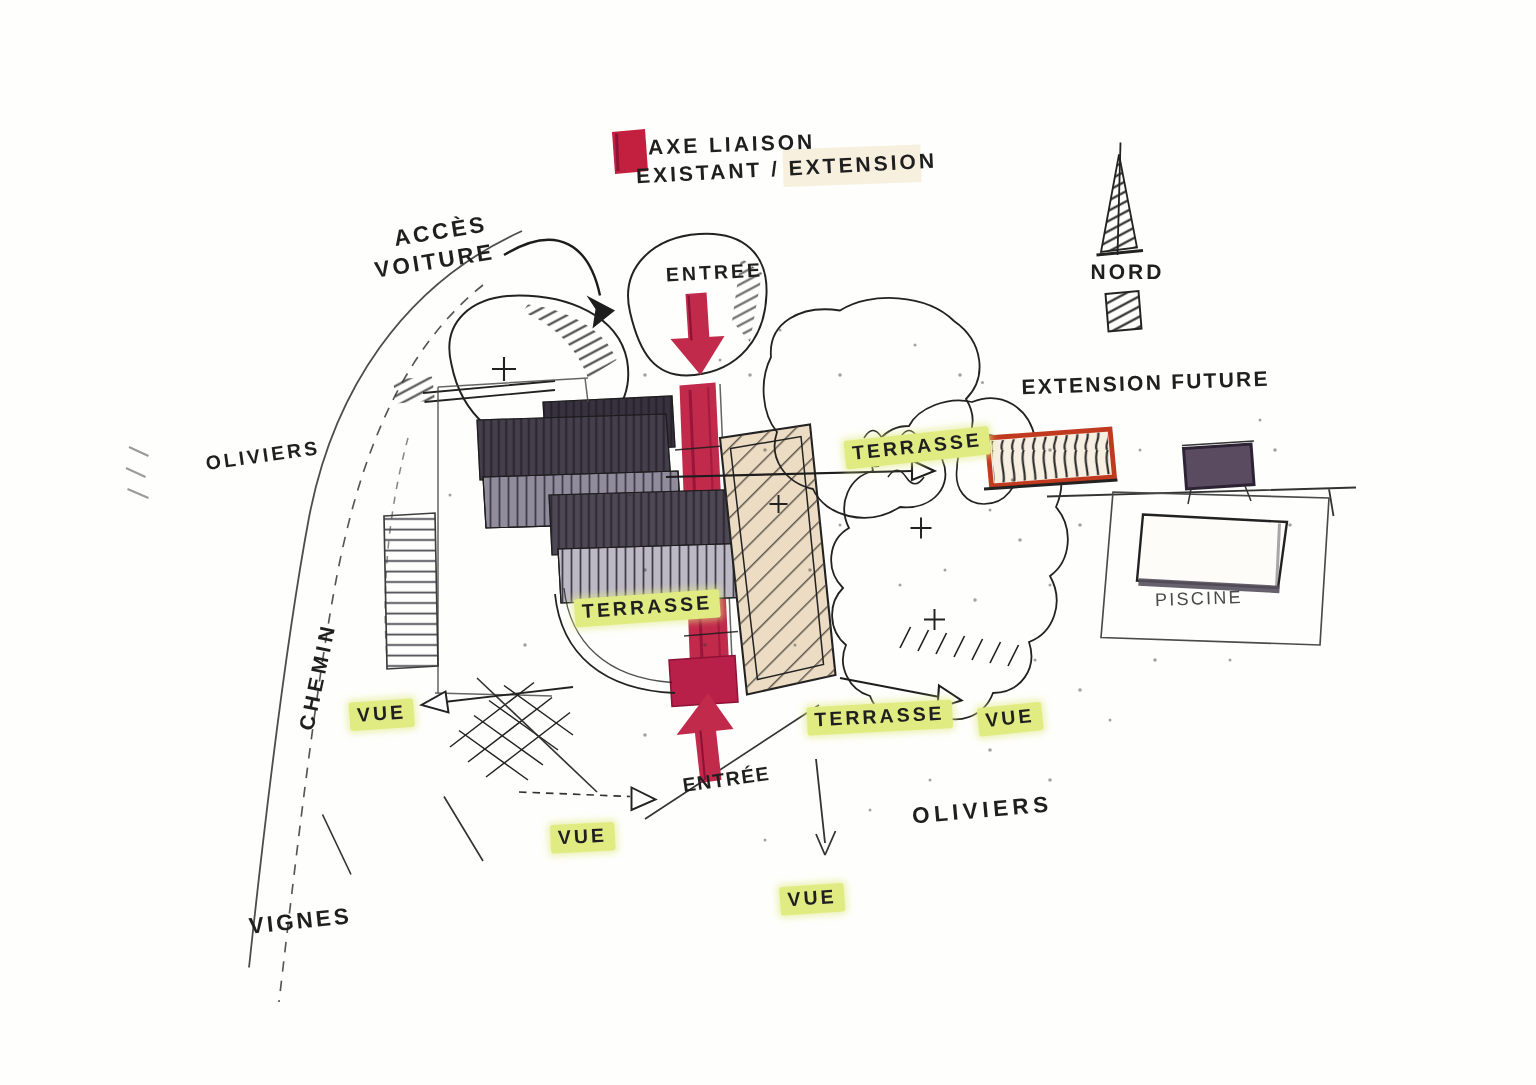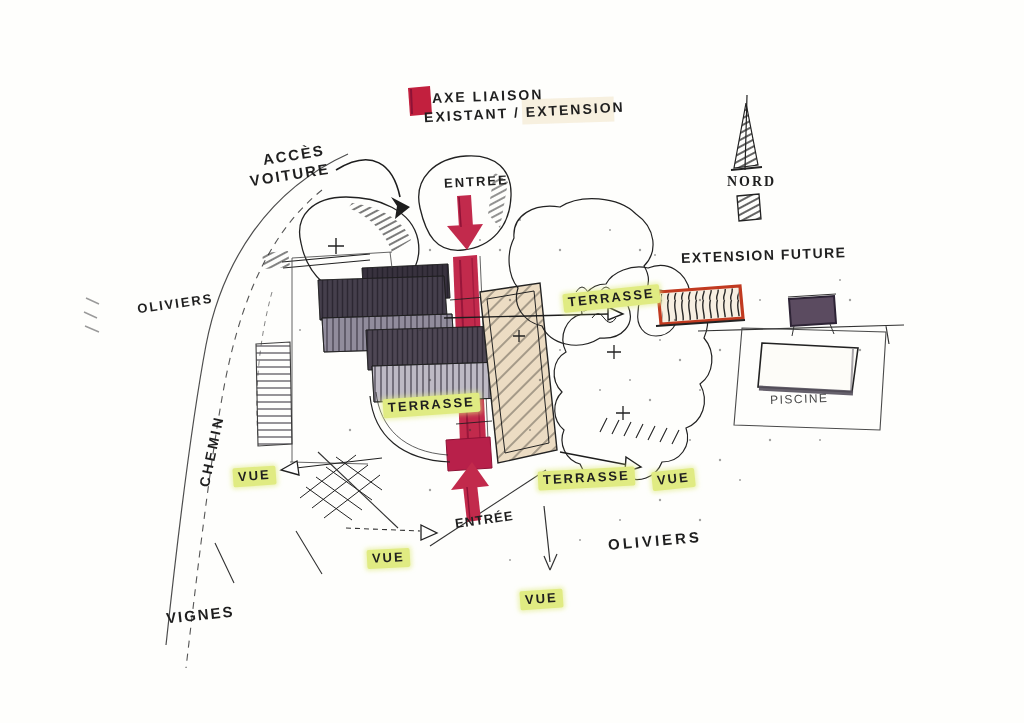--- a/index.html
+++ b/index.html
@@ -227,21 +227,21 @@
   <div class="hw s14" style="left:432px;top:88px;transform:rotate(-2deg);">AXE LIAISON</div>
   <div class="hw s14" style="left:424px;top:104px;transform:rotate(-3deg);">EXISTANT / EXTENSION</div>
 
   <div class="hw s15" style="left:262px;top:146px;transform:rotate(-9deg);text-align:center;">
     <div>ACCÈS</div>
     <div style="margin-left:-14px;">VOITURE</div>
   </div>
 
   <div class="hw s13" style="left:444px;top:174px;transform:rotate(-3deg);">ENTREE</div>
 
-  <div class="hw s14" style="left:727px;top:173px;font-family:Liberation Serif, serif;">NORD</div>
+  <div class="hw s14" style="left:727px;top:173px;">NORD</div>
 
   <div class="hw s14" style="left:681px;top:247px;transform:rotate(-2deg);letter-spacing:1.5px;">EXTENSION FUTURE</div>
 
   <div class="hw s13" style="left:137px;top:296px;transform:rotate(-8deg);">OLIVIERS</div>
 
   <div class="hw s14" style="left:196px;top:485px;transform:rotate(-78deg);transform-origin:0 0;letter-spacing:3px;">CHEMIN</div>
 
   <div class="hw s13 hl" style="left:563px;top:289px;transform:rotate(-6deg);">TERRASSE</div>
   <div class="hw s13 hl" style="left:383px;top:396px;transform:rotate(-4deg);">TERRASSE</div>
   <div class="hw s13 hl" style="left:538px;top:469px;transform:rotate(-3deg);">TERRASSE</div>

